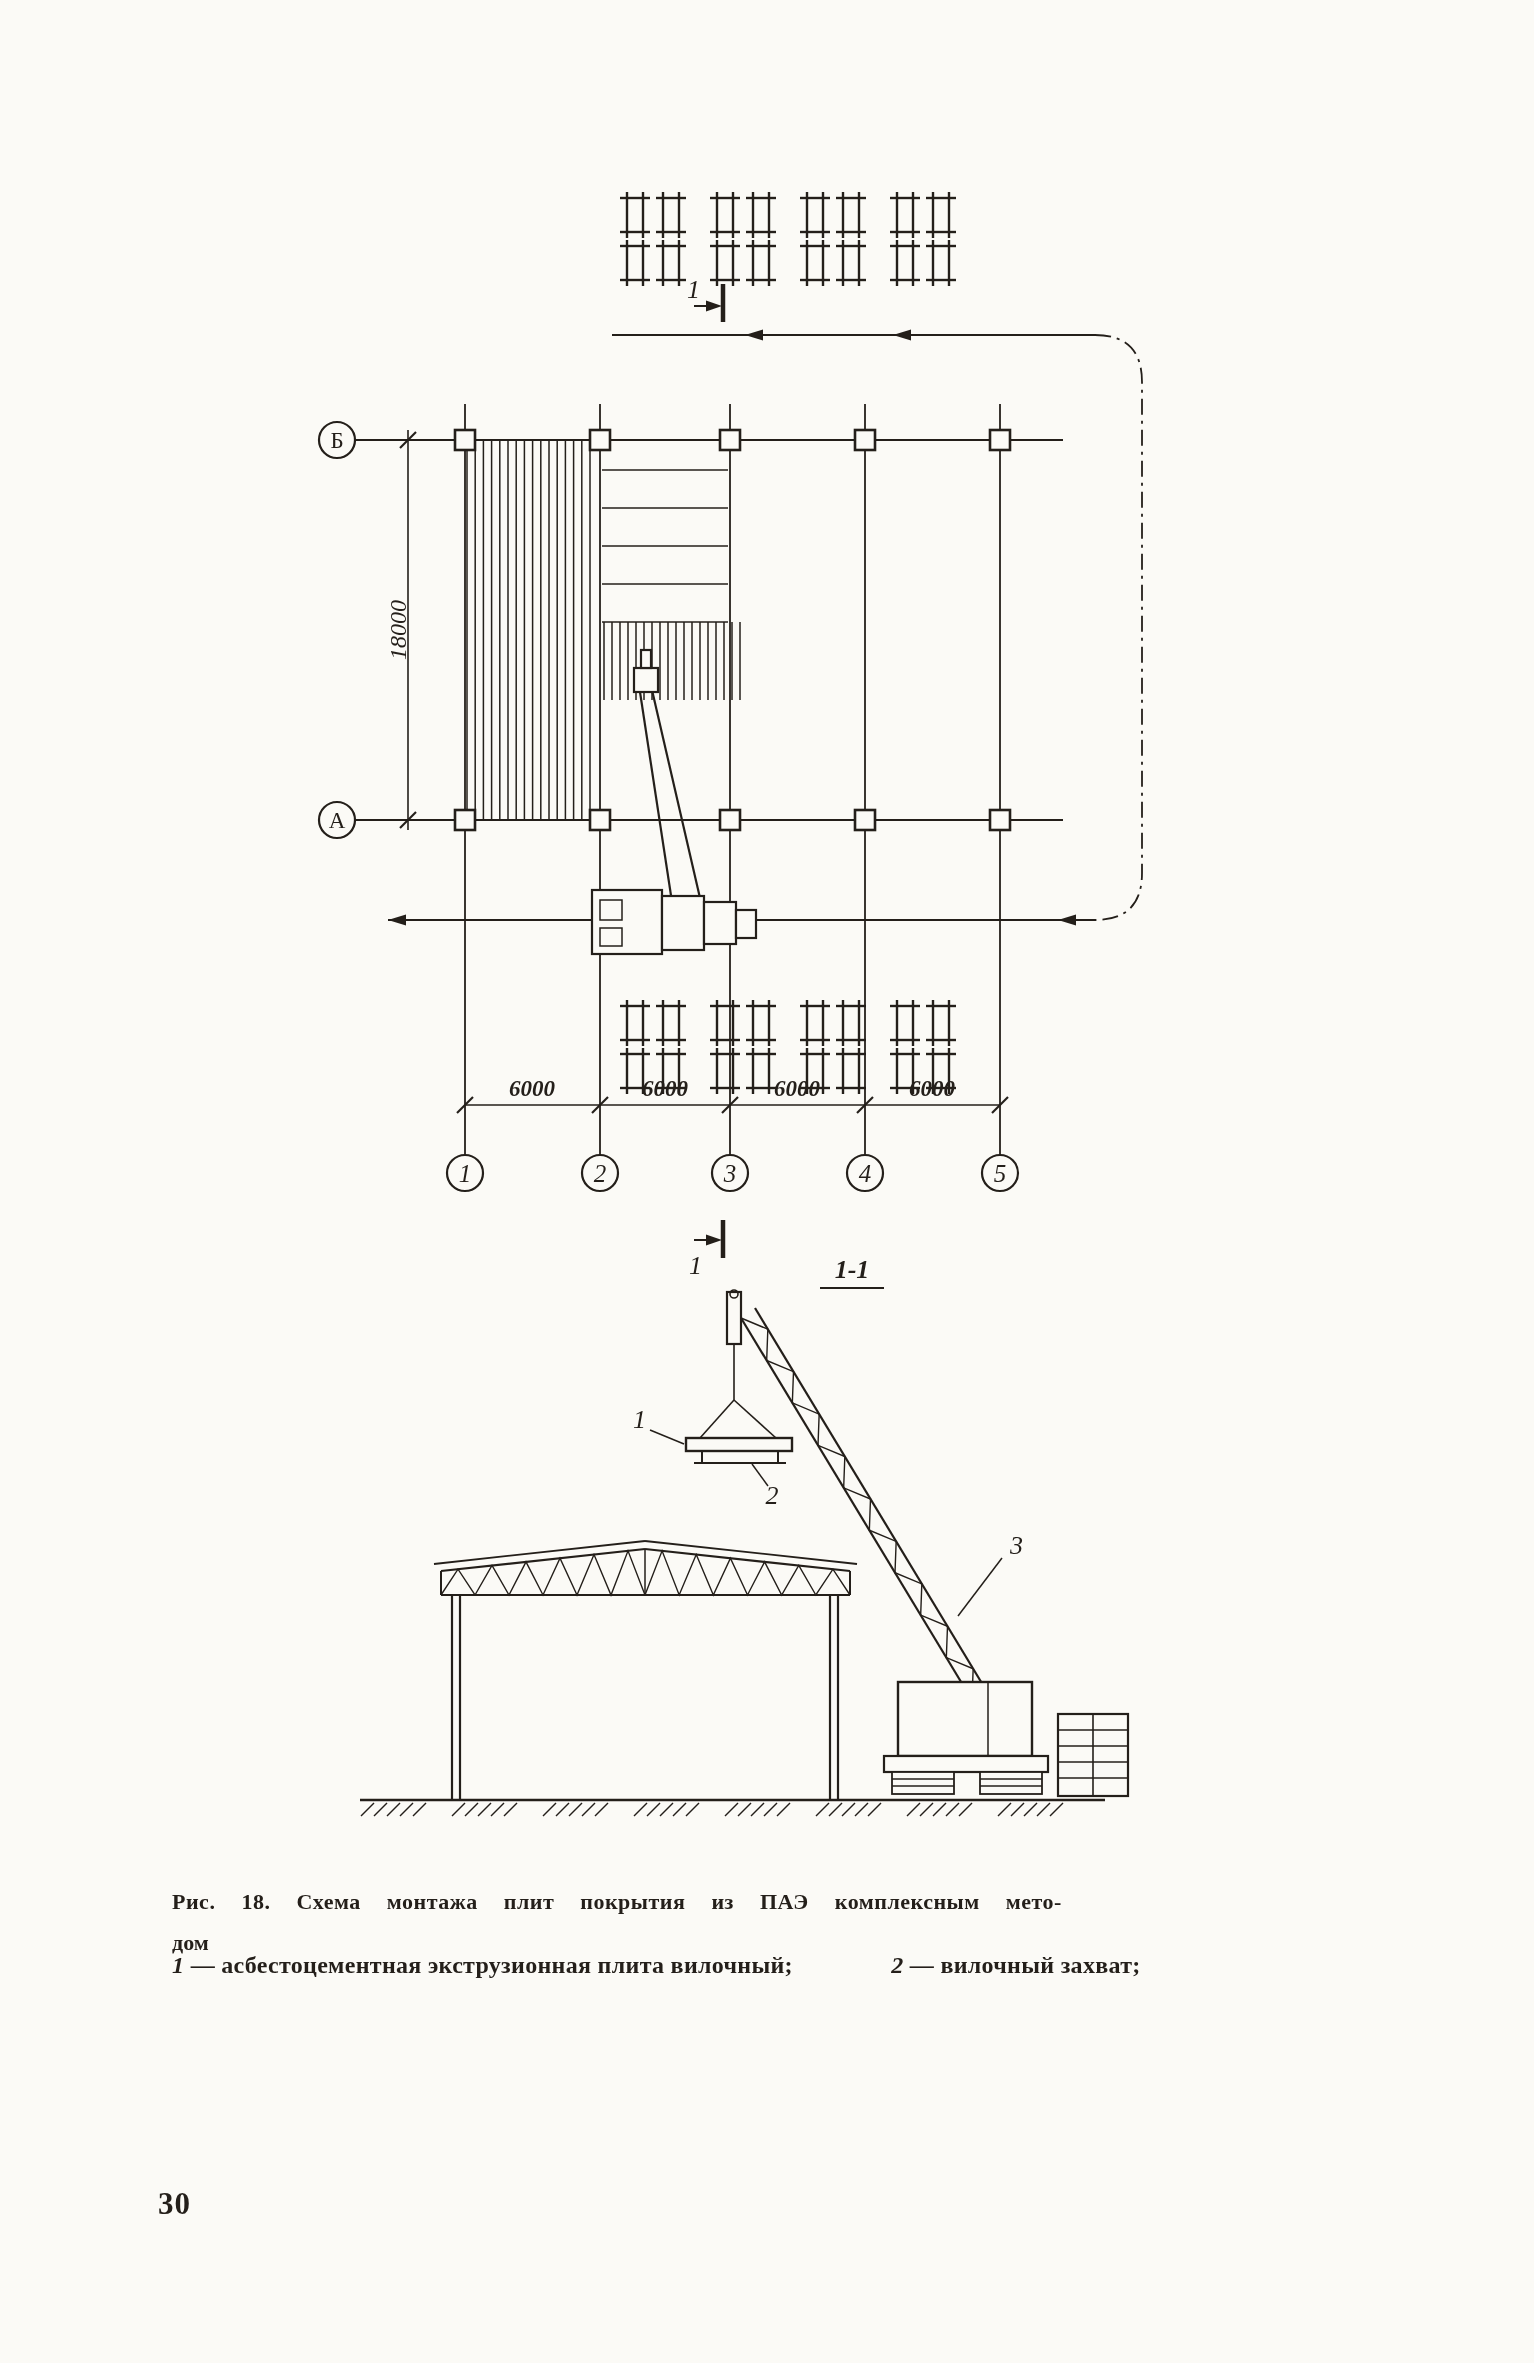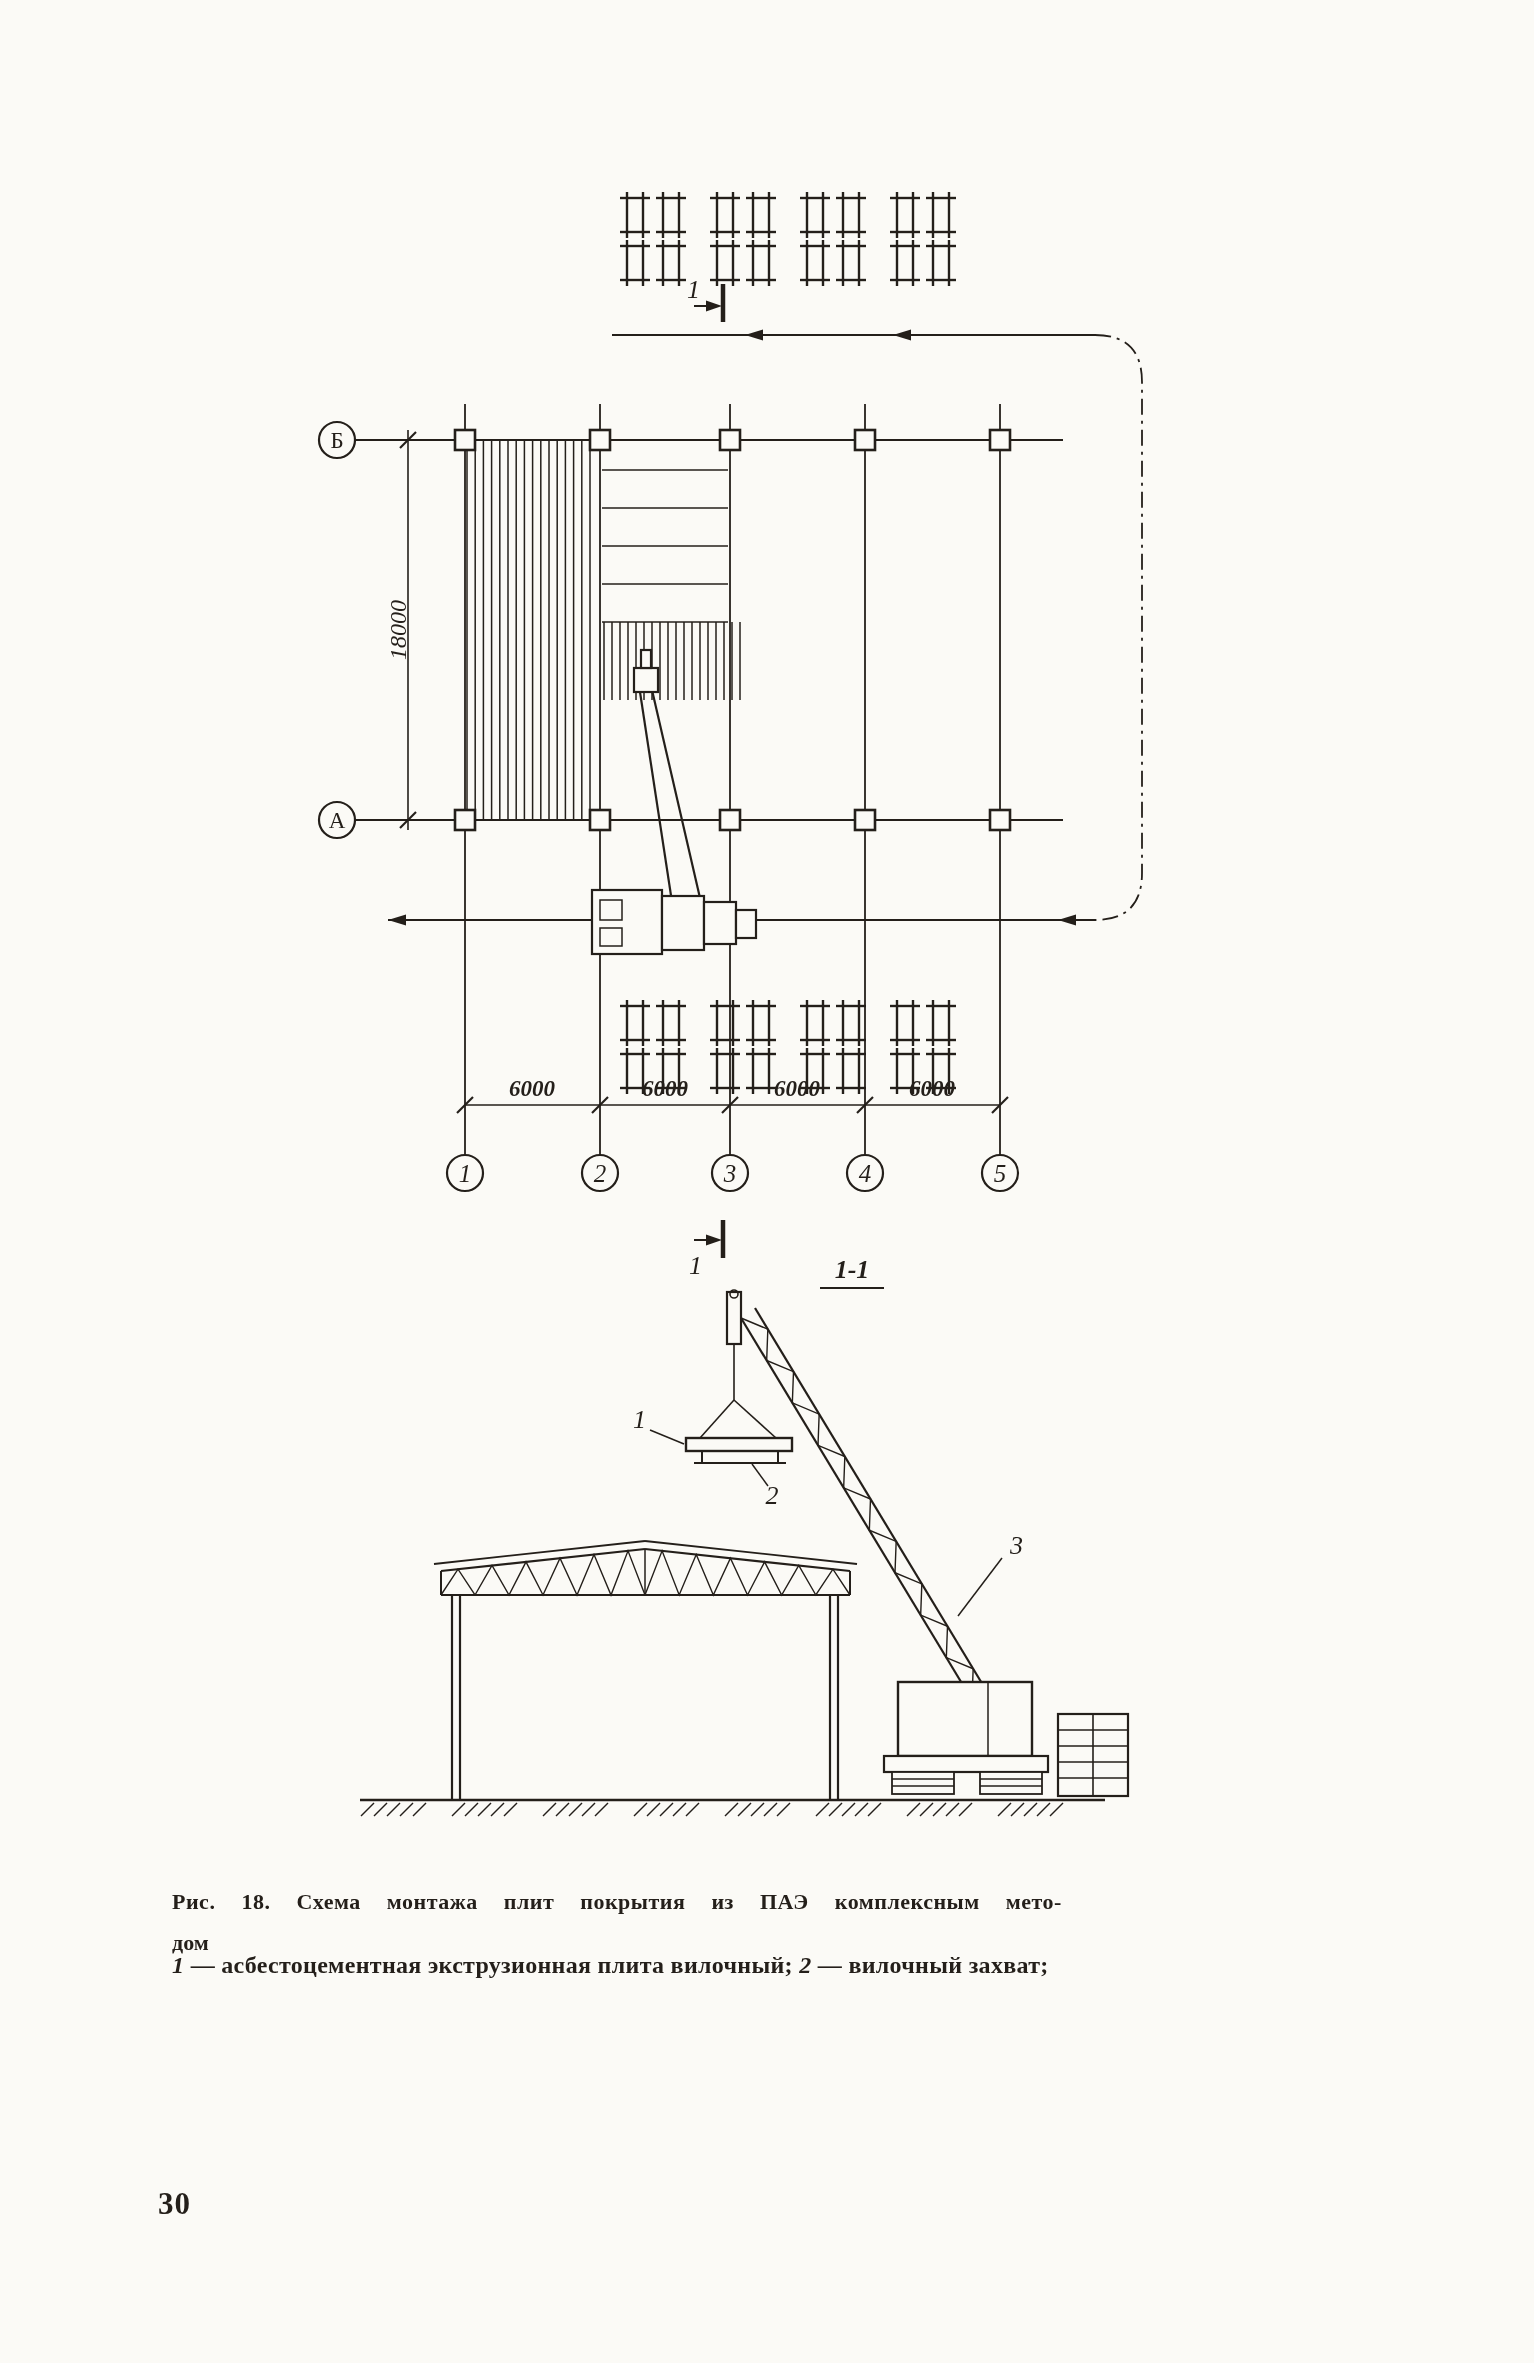--- a/index.html
+++ b/index.html
@@ -8,21 +8,21 @@
   svg{position:absolute;top:0;left:0;}
   svg text{font-family:"Liberation Serif",serif;fill:#241f1a;}
   .it{font-style:italic;}
   .bd{font-weight:bold;}
   .caption{position:absolute;left:172px;top:1856px;width:1210px;
            font-weight:bold;font-size:22px;line-height:41px;margin-top:25px;}
   .cap-l1{white-space:nowrap;word-spacing:20px;letter-spacing:.5px;}
   .legend{position:absolute;left:172px;top:1948px;width:1210px;
           font-weight:bold;font-size:24px;line-height:34px;letter-spacing:.3px;}
   .legend .num{font-style:italic;}
-  .legend .gap{}
+  .legend .gap{margin-left:92px;}
   .pageno{position:absolute;left:158px;top:2186px;font-size:31px;
           font-weight:bold;letter-spacing:1px;}
 </style>
 </head>
 <body>
 
 <div class="page">
 
 <svg width="1534" height="1850" viewBox="0 0 1534 1850">
   <defs>

